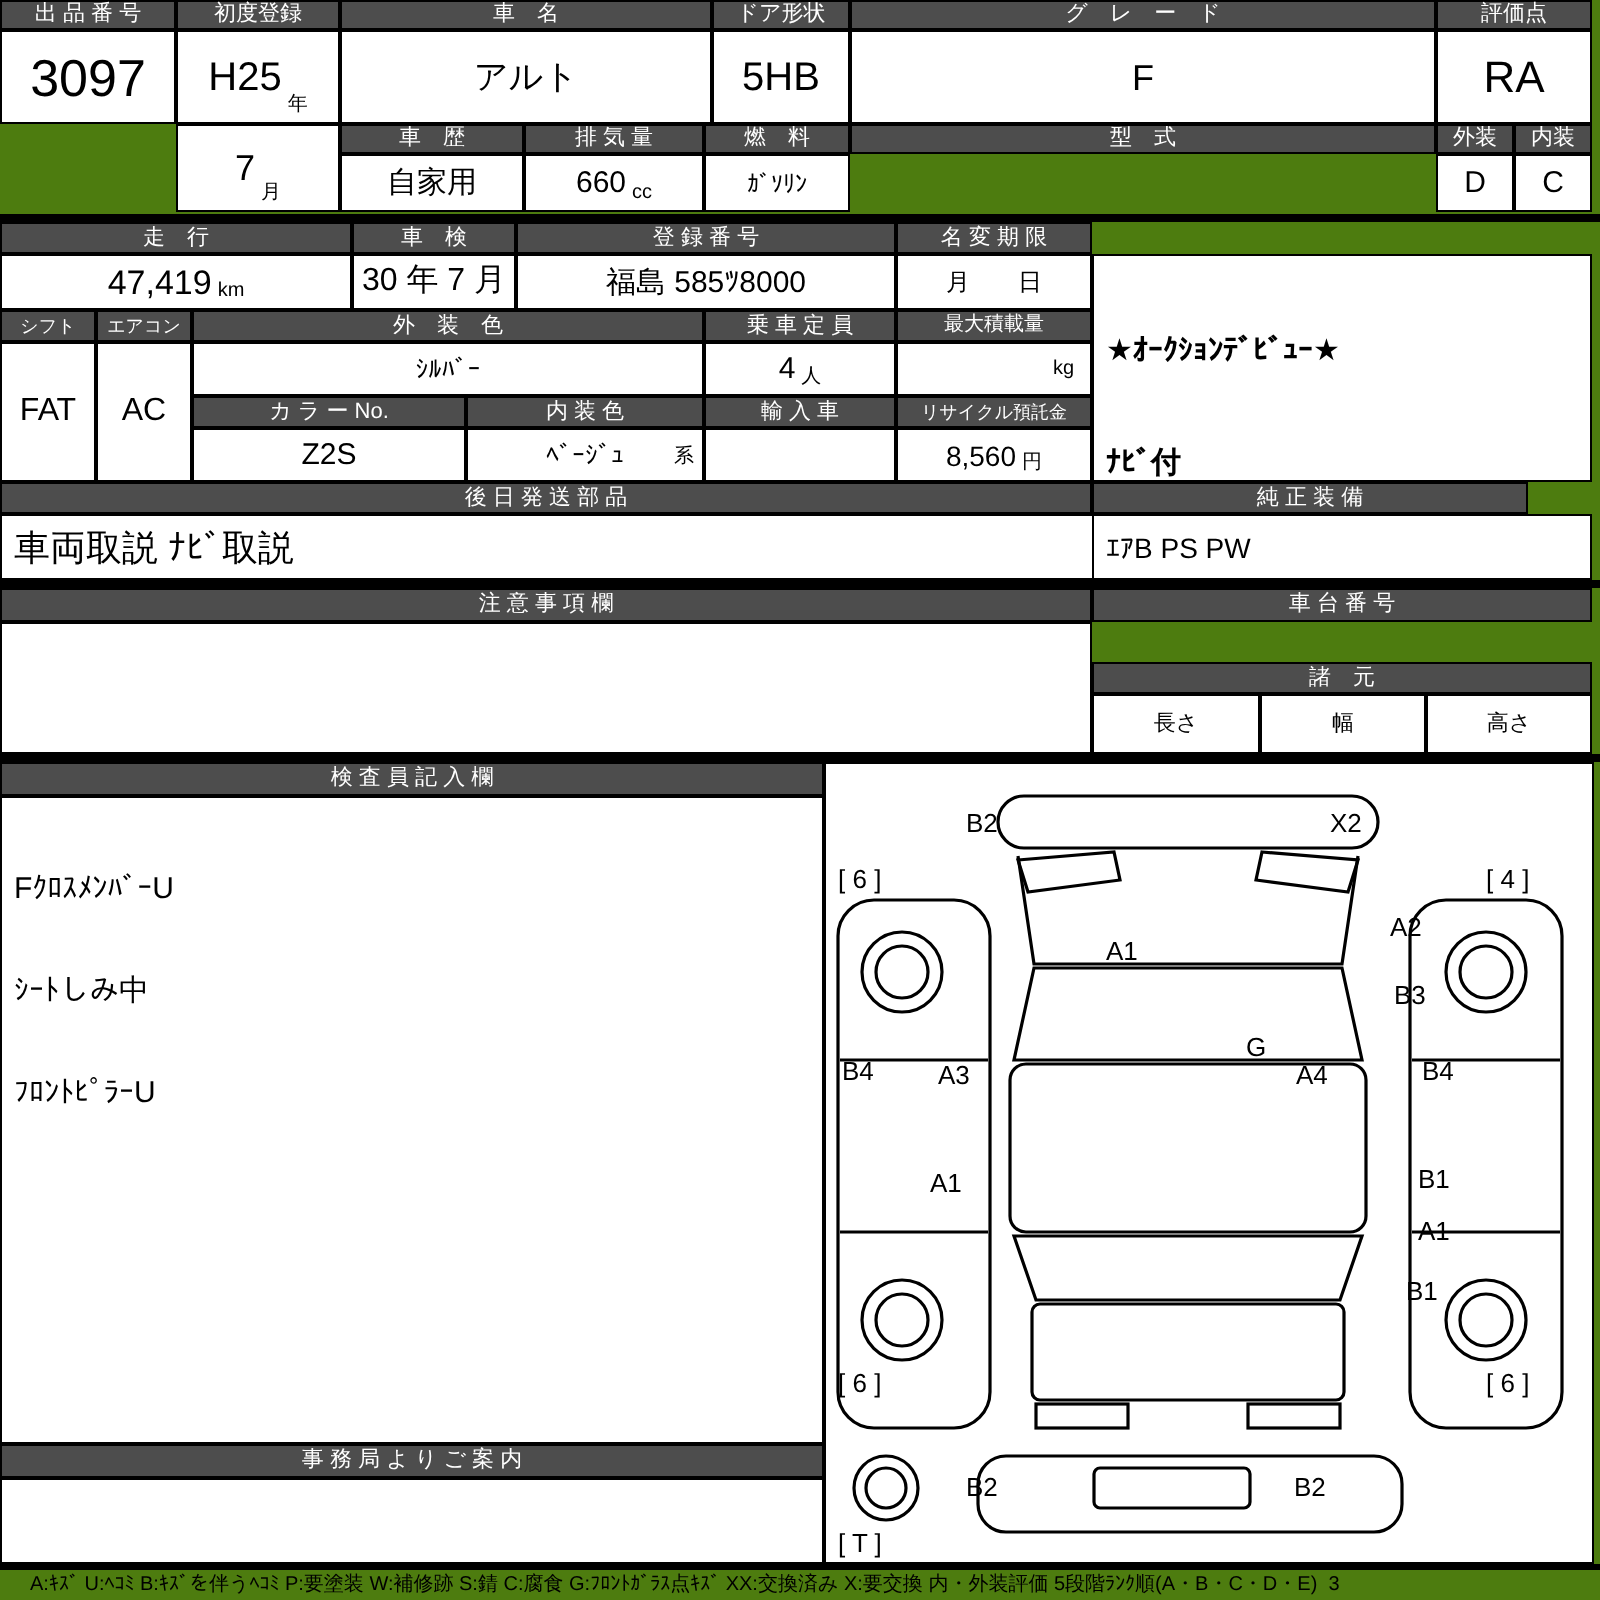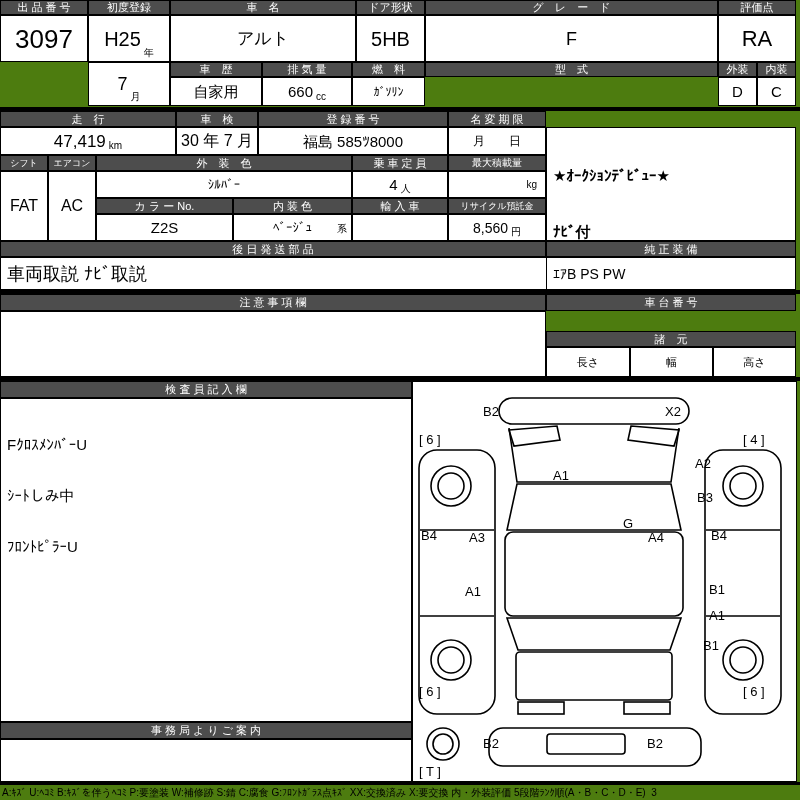--- a/index.html
+++ b/index.html
@@ -110,21 +110,21 @@
   </div>
 
   <div class="hd" style="left:0;top:241px;width:546px;height:16px">後 日 発 送 部 品</div>
   <div class="vl lft" style="left:0;top:257px;width:562px;height:33px;font-size:18px">車両取説 ﾅﾋﾞ取説</div>
 
   <div class="lines" style="left:546px;top:127px;width:250px;height:114px;font-size:15px;font-weight:bold">
     <div style="line-height:22px">★ｵｰｸｼｮﾝﾃﾞﾋﾞｭｰ★</div>
     <div style="line-height:22px">ﾅﾋﾞ付</div>
     <div style="line-height:22px">ETC付</div>
   </div>
-  <div class="hd" style="left:546px;top:241px;width:250px;height:16px">純 正 装 備</div>
+  <div class="hd" style="left:546px;top:241px;width:218px;height:16px">純 正 装 備</div>
   <div class="vl lft" style="left:546px;top:257px;width:250px;height:33px;font-size:14px">ｴｱB PS PW</div>
 
   <div class="sep" style="left:0;top:290px;width:800px;height:4px"></div>
 
   <div class="hd" style="left:0;top:294px;width:546px;height:17px">注 意 事 項 欄</div>
   <div class="vl" style="left:0;top:311px;width:546px;height:66px"></div>
 
   <div class="hd" style="left:546px;top:294px;width:250px;height:17px">車 台 番 号</div>
   <div class="hd" style="left:546px;top:331px;width:250px;height:16px">諸　元</div>
   <div class="vl" style="left:546px;top:347px;width:84px;height:30px;font-size:11px">長さ</div>
@@ -198,15 +198,15 @@
         <text x="330" y="314">[ 6 ]</text>
         <text x="70" y="366">B2</text>
         <text x="234" y="366">B2</text>
         <text x="6" y="394">[ T ]</text>
       </g>
     </svg>
   </div>
 
   <div class="sep" style="left:0;top:782px;width:800px;height:3px"></div>
 
-  <div id="legend" style="left:0;top:785px;width:732px;height:15px">A:ｷｽﾞ U:ﾍｺﾐ B:ｷｽﾞを伴うﾍｺﾐ P:要塗装 W:補修跡 S:錆 C:腐食 G:ﾌﾛﾝﾄｶﾞﾗｽ点ｷｽﾞ XX:交換済み X:要交換 内・外装評価 5段階ﾗﾝｸ順(A・B・C・D・E)  3</div>
+  <div id="legend" style="left:13px;top:785px;width:732px;height:15px">A:ｷｽﾞ U:ﾍｺﾐ B:ｷｽﾞを伴うﾍｺﾐ P:要塗装 W:補修跡 S:錆 C:腐食 G:ﾌﾛﾝﾄｶﾞﾗｽ点ｷｽﾞ XX:交換済み X:要交換 内・外装評価 5段階ﾗﾝｸ順(A・B・C・D・E)  3</div>
 
 </div>
 
 </body></html>

